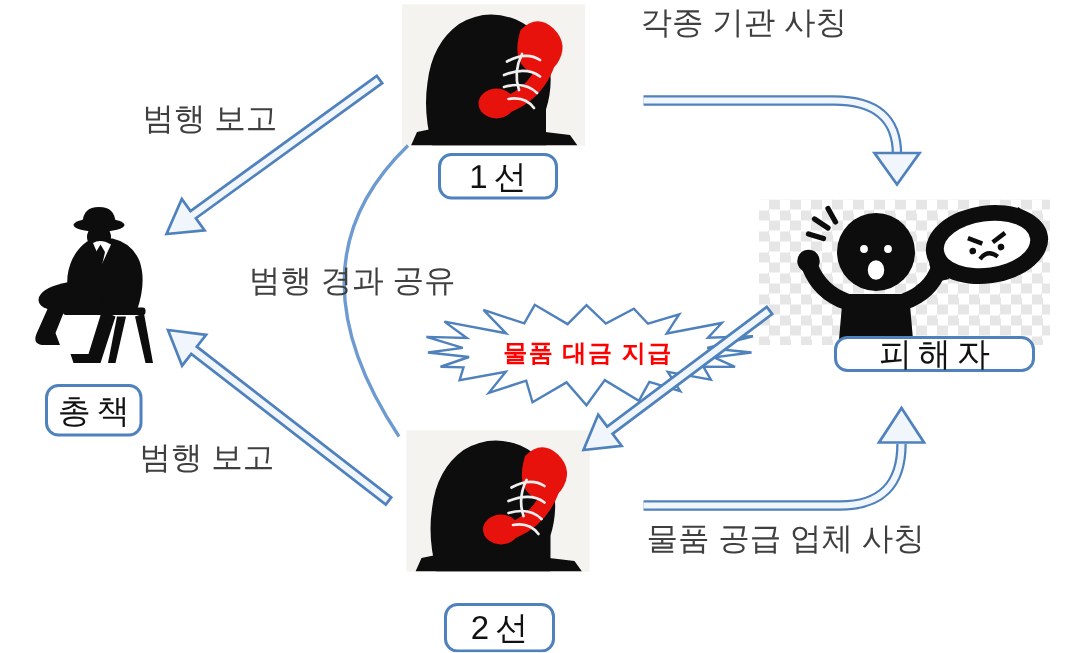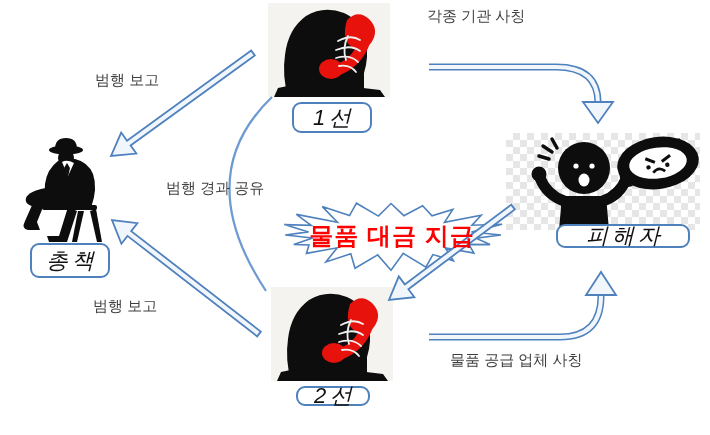--- a/index.html
+++ b/index.html
@@ -15,30 +15,30 @@
   html,body{margin:0;padding:0;background:#fff;font-family:"Liberation Sans",sans-serif;}
   .stage{position:relative;width:710px;height:435px;background:#ffffff;overflow:hidden;}
   .layer{position:absolute;left:0;top:0;width:710px;height:435px;}
   .icon-img{position:absolute;z-index:3;}
   .checker{background:repeating-conic-gradient(#e6e6e6 0% 25%, #ffffff 0% 50%) 0 0/14px 14px;}
   .lightbg{background:#f5f3f0;}
   .nbox{
     position:absolute;z-index:5;box-sizing:border-box;background:#fff;
     border:2px solid var(--box-border);border-radius:9px;
     display:flex;align-items:center;justify-content:center;
-    font-size:22px;letter-spacing:4px;color:#111;white-space:nowrap;font-style:italic;
+    font-size:22px;letter-spacing:4px;color:#111;white-space:nowrap;
   }
   .nbox span{transform:translateX(2px);}
   .tblock{
-    position:absolute;z-index:5;font-size:15px;line-height:26px;
+    position:absolute;z-index:5;font-size:21px;line-height:26px;
     color:var(--body-text);white-space:nowrap;
   }
   .burst-label{
     position:absolute;left:392px;top:236px;transform:translate(-50%,-50%);
-    z-index:6;font-size:24px;font-weight:bold;letter-spacing:1px;
+    z-index:6;font-size:16px;font-weight:bold;letter-spacing:1px;
     color:var(--payment-red);white-space:nowrap;
   }
 </style>
 </head>
 <body>
 
 <svg width="0" height="0" style="position:absolute" aria-hidden="true">
   <defs>
     <g id="phone-man">
       <rect x="0" y="0" width="122" height="94" fill="#f5f3f0"></rect>
@@ -133,39 +133,39 @@
       <path d="M429 337 L560 337 Q601 337 601 296" fill="none" stroke="#f1f6fc" stroke-width="4"></path>
       <polygon points="586,295 616,295 601,272" fill="#f1f6fc" stroke="#4f81bd" stroke-width="1.8"></polygon>
       <polygon points="251.2,50.6 127.0,140.7 121.2,132.6 111.0,156.0 136.4,153.6 130.6,145.5 254.8,55.4" fill="#f1f6fc" stroke="#4f81bd" stroke-width="1.8"></polygon>
       <polygon points="260.8,331.6 131.2,231.1 137.4,223.2 112.0,220.0 121.4,243.8 127.5,235.9 257.2,336.4" fill="#f1f6fc" stroke="#4f81bd" stroke-width="1.8"></polygon>
       <polygon points="511.2,204.6 404.8,284.4 398.8,276.4 389.0,300.0 414.4,297.2 408.4,289.2 514.8,209.4" fill="#f1f6fc" stroke="#4f81bd" stroke-width="1.8"></polygon>
     </svg>
 
   <div class="nbox" style="left:292px;top:102px;width:80px;height:31px">
     <span>1선</span>
   </div>
-  <div class="nbox" style="left:296px;top:386px;width:74px;height:20px">
+  <div class="nbox" style="left:296px;top:402px;width:74px;height:33px">
     <span>2선</span>
   </div>
-  <div class="nbox" style="left:30px;top:243px;width:80px;height:35px">
+  <div class="nbox" style="left:30px;top:256px;width:65px;height:35px">
     <span>총책</span>
   </div>
   <div class="nbox" style="left:556px;top:224px;width:134px;height:24px">
     <span>피해자</span>
   </div>
 
   <div class="tblock" style="left:95px;top:67px">범행 보고</div>
 
   <div class="tblock" style="left:166px;top:175px">범행 경과 공유</div>
 
   <div class="tblock" style="left:93px;top:293px">범행 보고</div>
 
   <div class="tblock" style="left:427px;top:3px;line-height:25px">
     <div>각종 기관 사칭</div>
   </div>
 
-  <div class="tblock" style="left:450px;top:346px;line-height:28px">
+  <div class="tblock" style="left:431px;top:346px;line-height:28px">
     <div>물품 공급 업체 사칭</div>
   </div>
 
   <div class="burst-label">물품 대금 지급</div>
 
 </div>
 
 </body></html>

